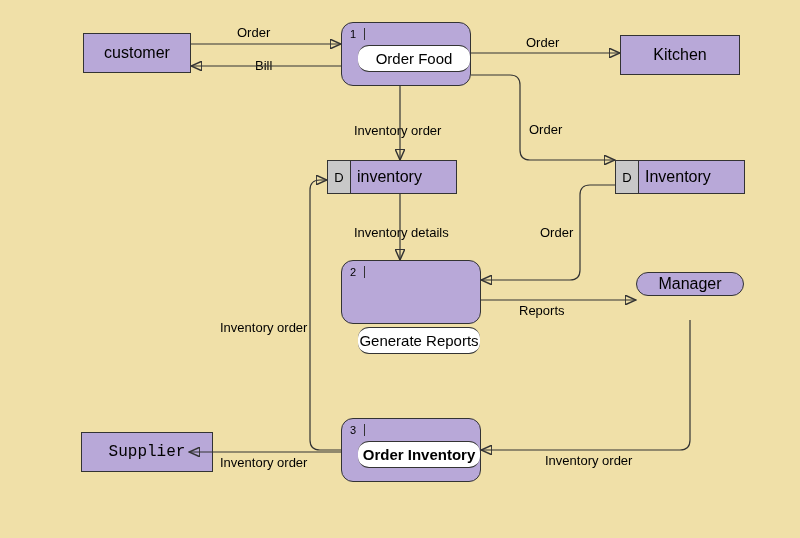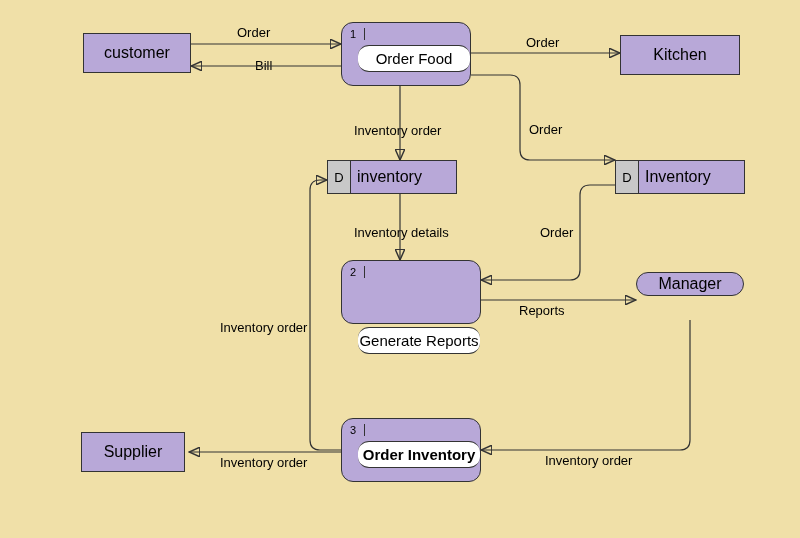--- a/index.html
+++ b/index.html
@@ -111,21 +111,21 @@
 
   <div class="entity" style="left:83px; top:33px; width:108px; height:40px;">
     <span>customer</span>
   </div>
   <div class="entity" style="left:620px; top:35px; width:120px; height:40px;">
     <span>Kitchen</span>
   </div>
   <div class="entity" style="left:636px; top:272px; width:108px; height:24px;border-radius:18px;">
     <span>Manager</span>
   </div>
-  <div class="entity" style="left:81px; top:432px; width:104px; height:40px;">
+  <div class="entity" style="left:81px; top:432px; width:132px; height:40px;font-family:Liberation Mono, monospace;">
     <span>Supplier</span>
   </div>
 
   <div class="process" style="left:341px; top:22px; width:130px; height:64px;">
     <div class="process-header">
       <span class="process-num">1</span>
     </div>
     <div class="process-label" style="top:22px;">Order Food</div>
   </div>
 

